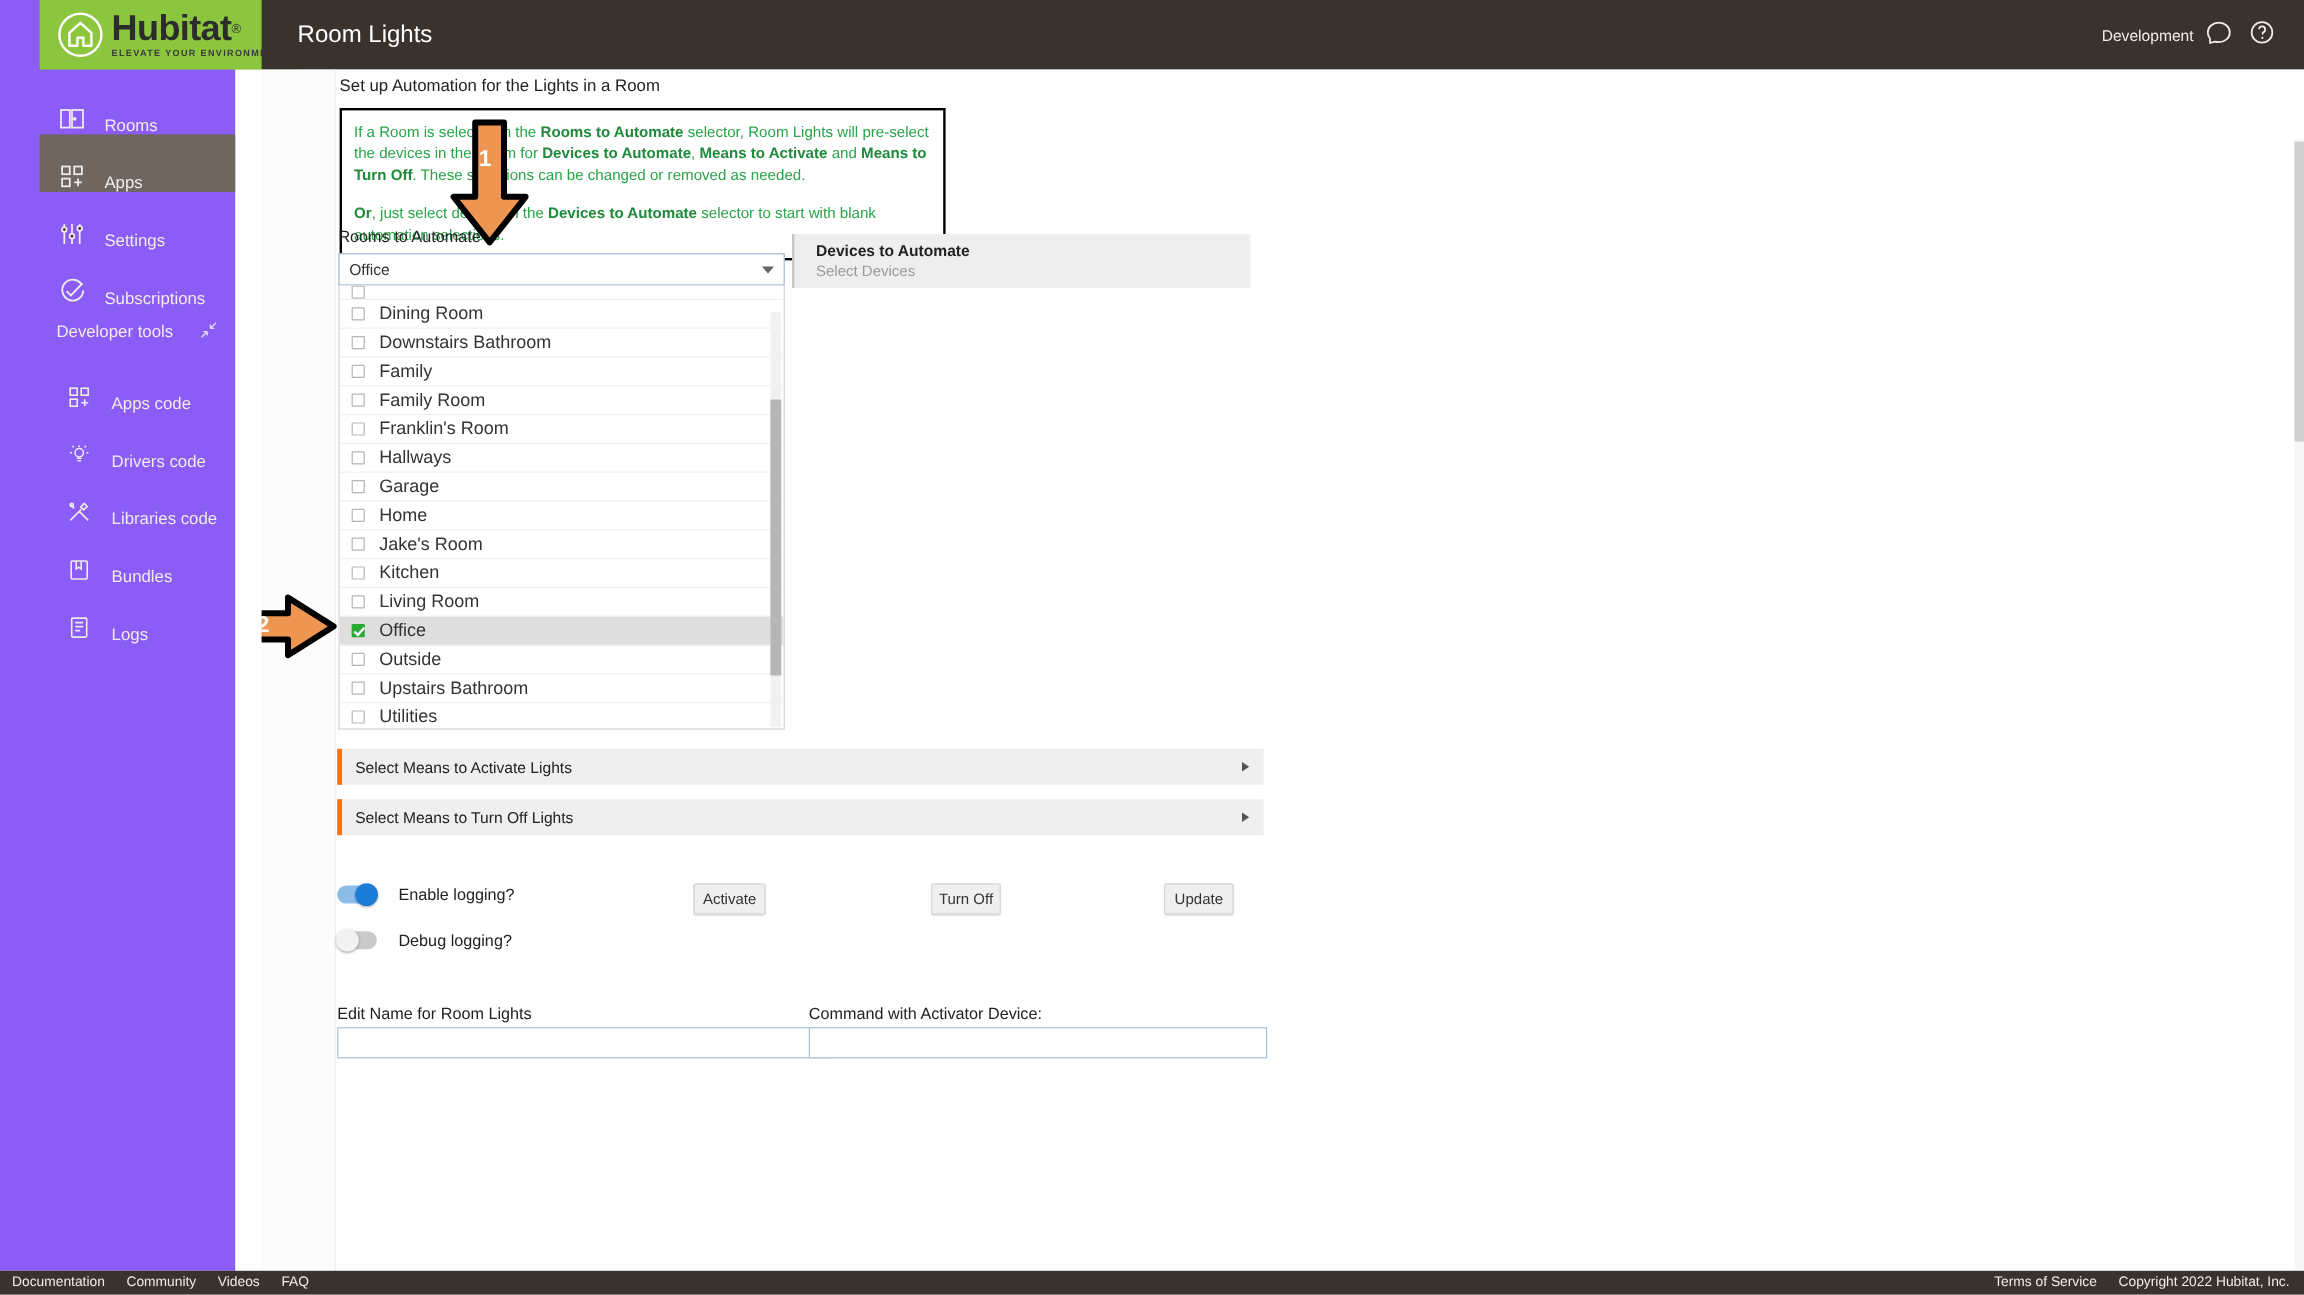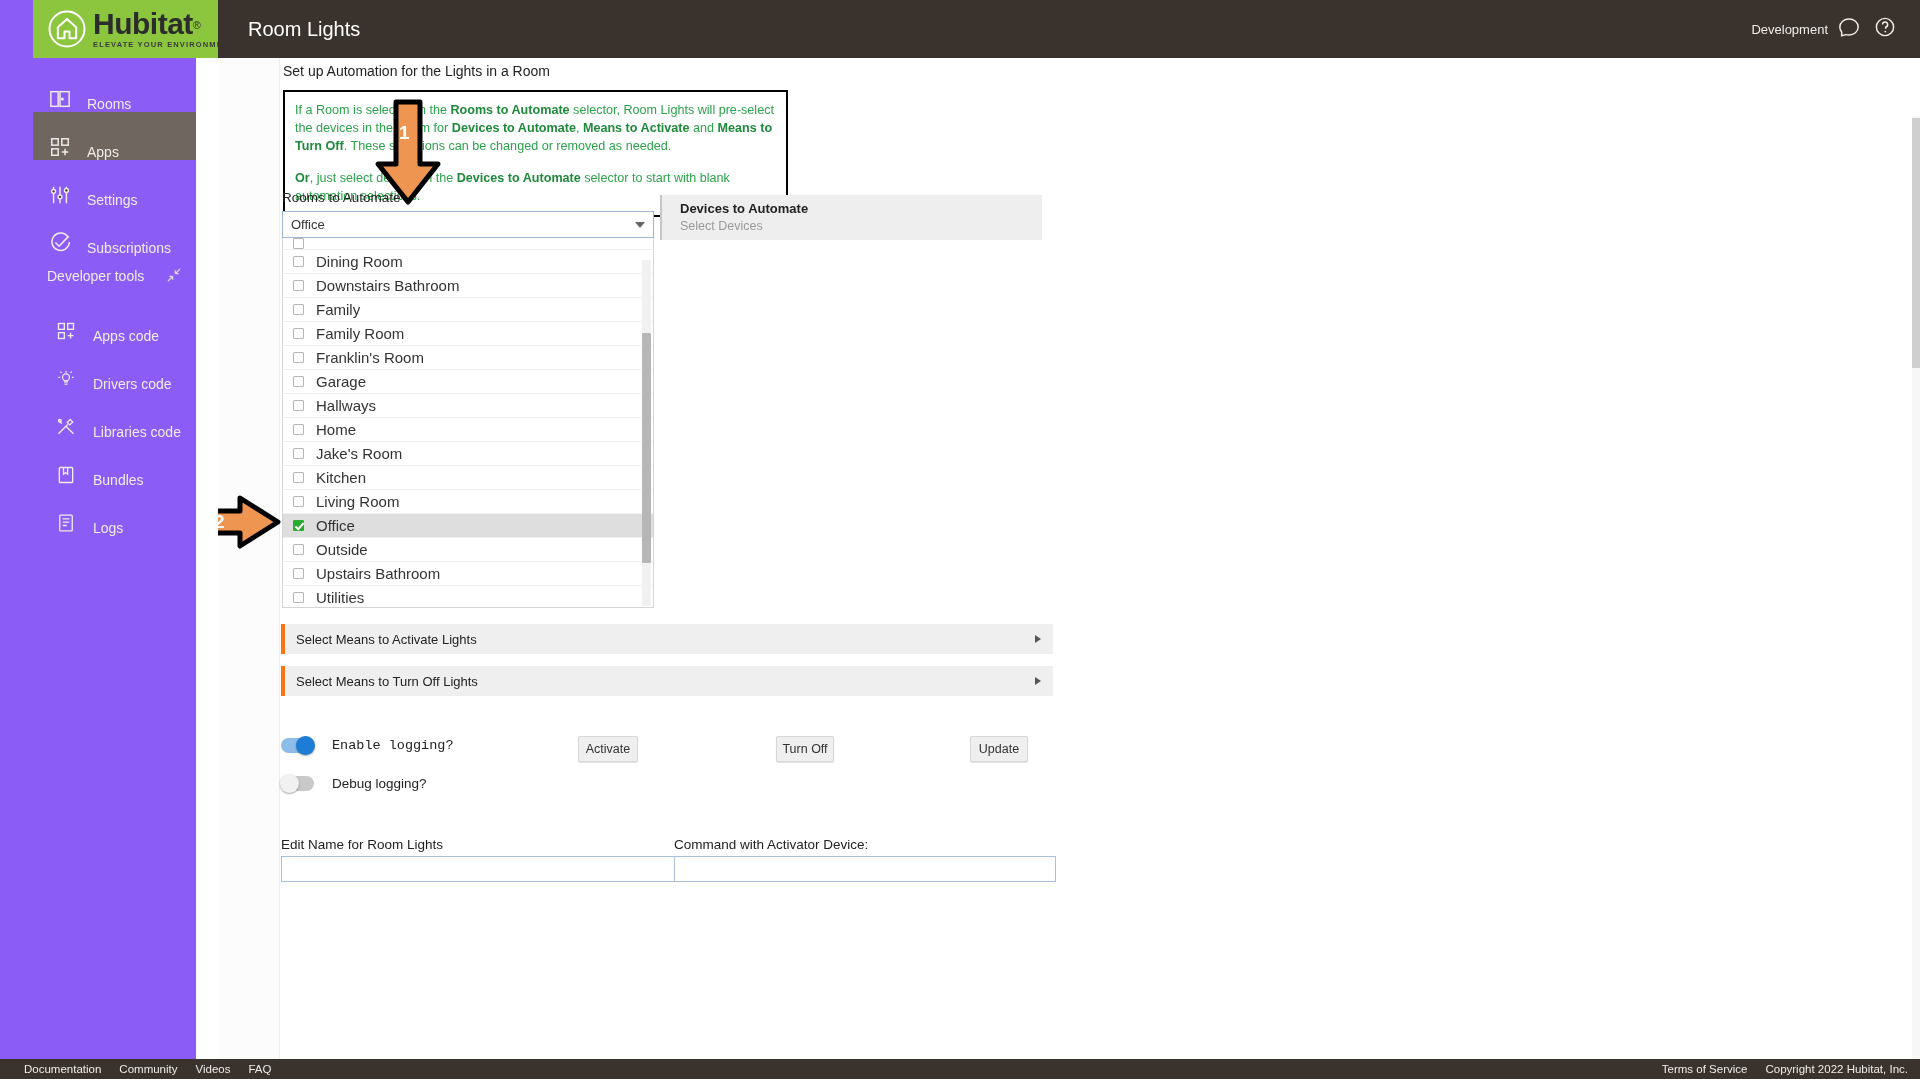--- a/index.html
+++ b/index.html
@@ -261,21 +261,21 @@
   }
 
   
   .footer {
     position: absolute; left: 0; bottom: 0;
     width: 1920px; height: 20px;
     background: #3a322d;
     display: flex; align-items: center;
     color: #efece9; font-size: 11.5px;
   }
-  .footer-left { display: flex; gap: 18px; padding-left: 24px; }
+  .footer-left { display: flex; gap: 18px; padding-left: 10px; }
   .footer-left span { cursor: pointer; }
   .footer-right {
     margin-left: auto; display: flex; gap: 18px; padding-right: 12px;
   }
 
   
   .arrow-wrap { position: absolute; pointer-events: none; }
   .arrow-num {
     position: absolute;
     font-weight: 700; color: #ffffff;
@@ -482,25 +482,25 @@
             <div class="dd-item">
               <span class="cb"></span>
               <span>Family Room</span>
             </div>
             <div class="dd-item">
               <span class="cb"></span>
               <span>Franklin's Room</span>
             </div>
             <div class="dd-item">
               <span class="cb"></span>
+              <span>Hallways</span>
+            </div>
+            <div class="dd-item">
+              <span class="cb"></span>
               <span>Garage</span>
-            </div>
-            <div class="dd-item">
-              <span class="cb"></span>
-              <span>Hallways</span>
             </div>
             <div class="dd-item">
               <span class="cb"></span>
               <span>Home</span>
             </div>
             <div class="dd-item">
               <span class="cb"></span>
               <span>Jake's Room</span>
             </div>
             <div class="dd-item">
@@ -539,21 +539,21 @@
 
       <div class="sect" style="top:566px;">
         <span class="sect-label">Select Means to Activate Lights</span>
         <span class="sect-arrow"></span>
       </div>
       <div class="sect" style="top:608px;">
         <span class="sect-label">Select Means to Turn Off Lights</span>
         <span class="sect-arrow"></span>
       </div>
 
-      <div class="toggle-row" style="top:680px;font-family:Liberation Mono, monospace;">
+      <div class="toggle-row" style="top:680px;">
         <span class="toggle on">
             <span class="knob"></span>
           </span>
         <span class="toggle-label">Enable logging?</span>
       </div>
       <div class="toggle-row" style="top:718px;">
         <span class="toggle">
             <span class="knob"></span>
           </span>
         <span class="toggle-label">Debug logging?</span>

